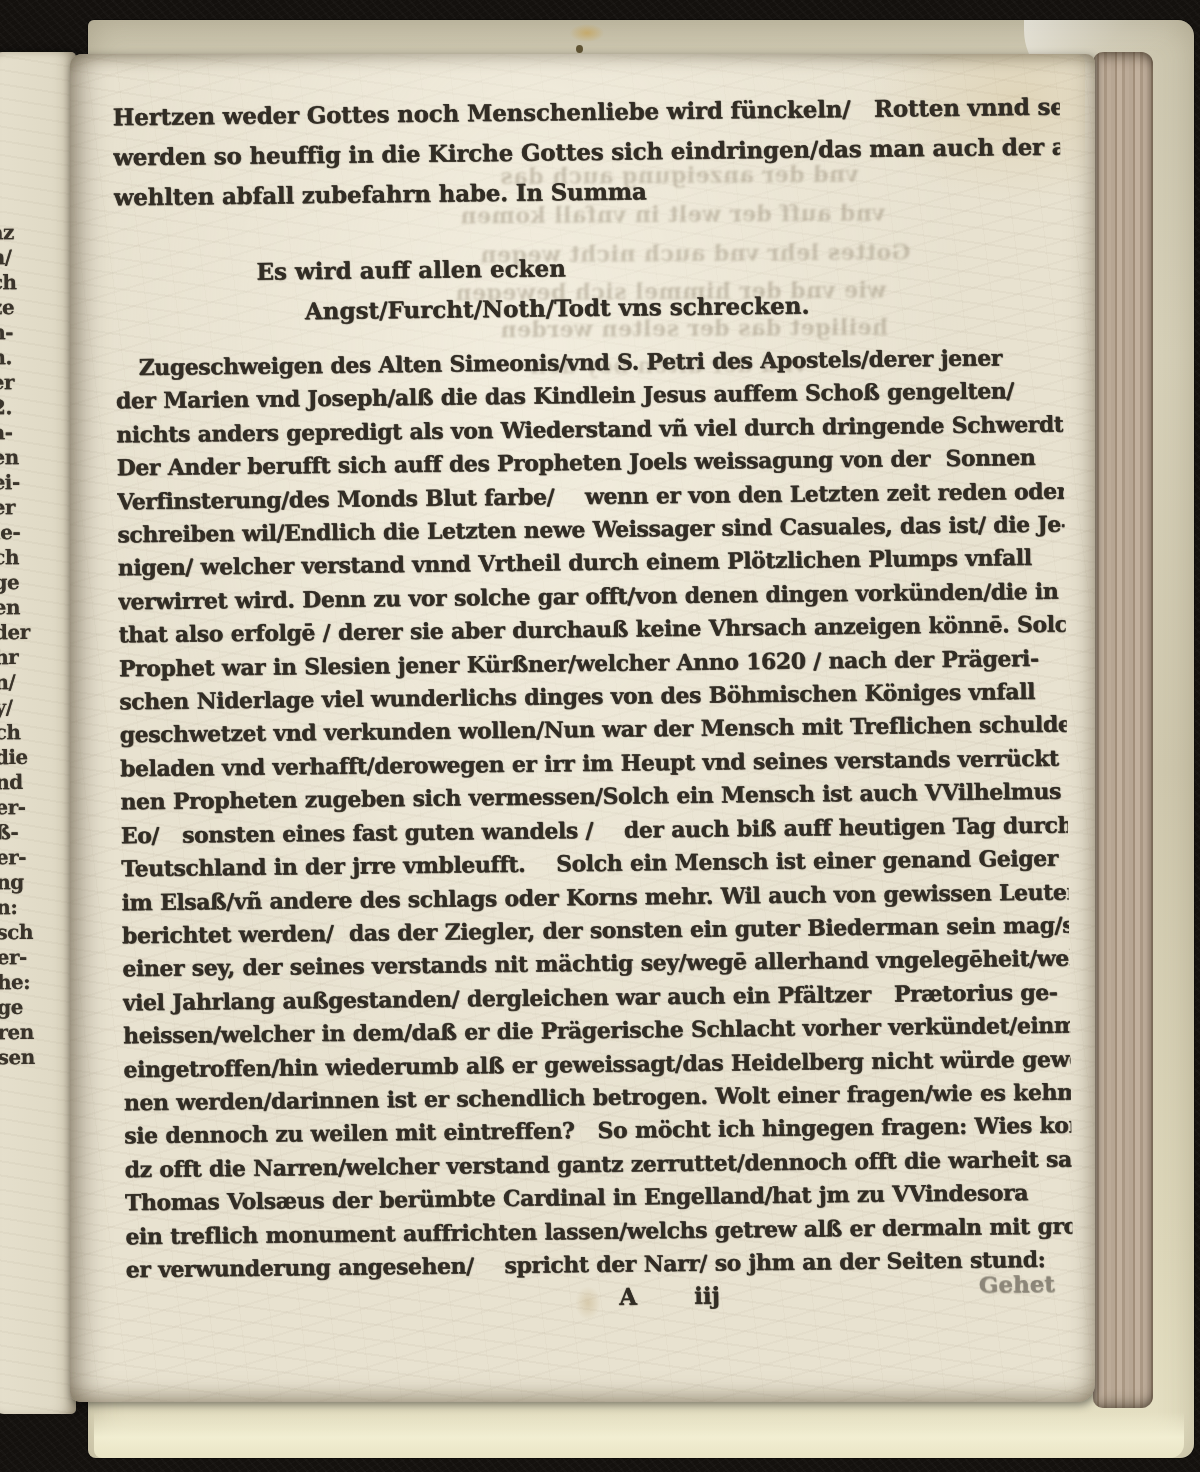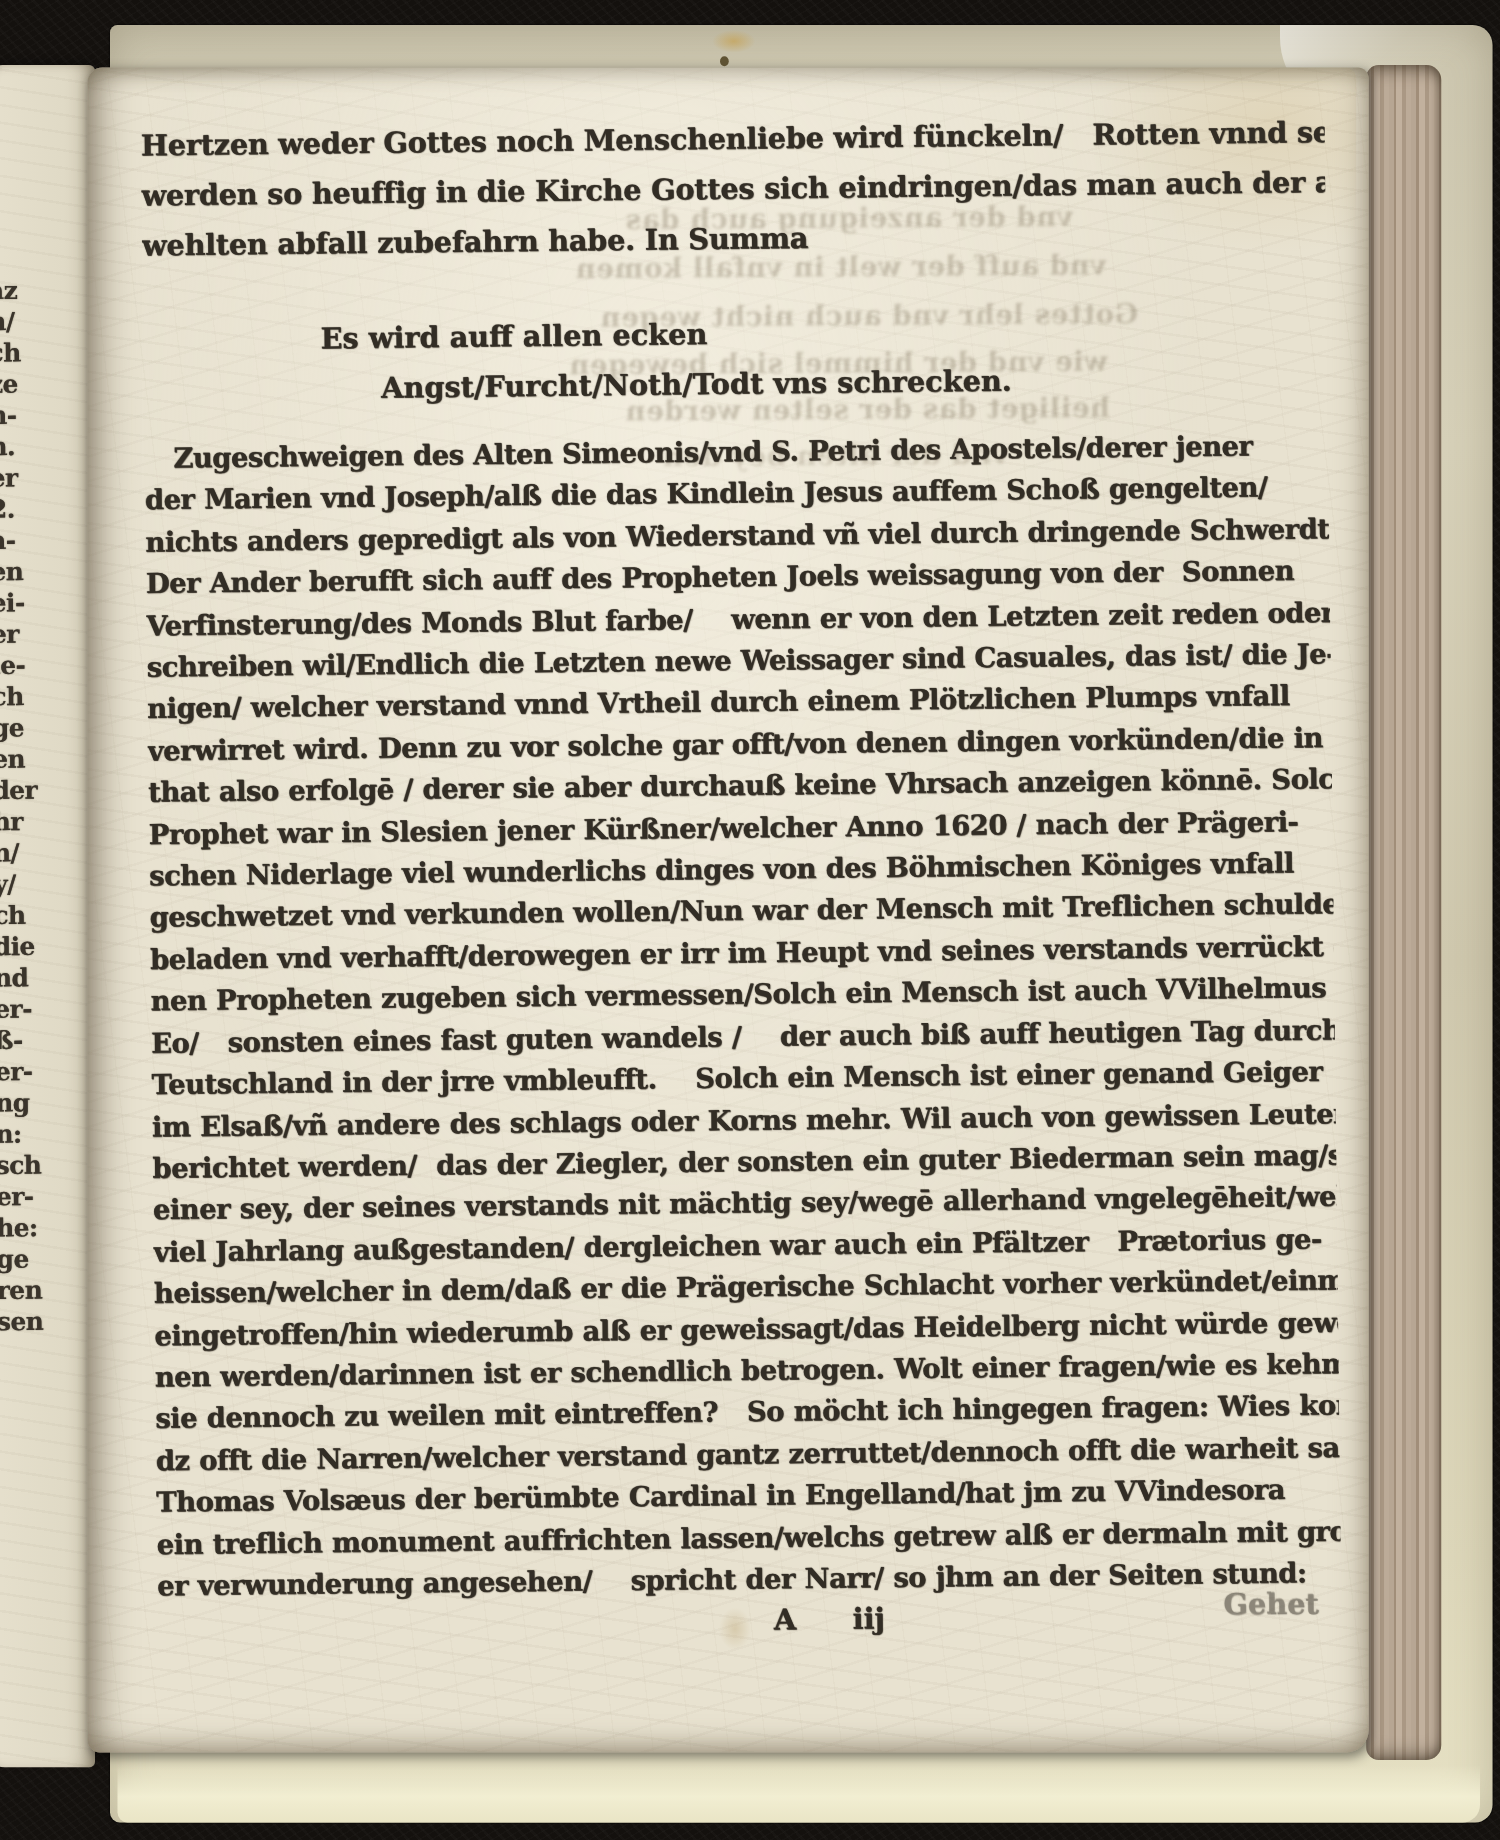--- a/index.html
+++ b/index.html
@@ -120,21 +120,21 @@
   }
   .opening .line{white-space:pre;overflow:hidden;font-size:23px;line-height:40px;letter-spacing:-0.2px;}
   .verse{margin-top:36px;font-size:23px;line-height:40px;}
   .verse .line{white-space:pre;}
   .verse .line:nth-child(1){margin-left:142px;}
   .verse .line:nth-child(2){margin-left:190px;}
   .bodytext{margin-top:18px;font-size:22px;line-height:33.4px;letter-spacing:-0.45px;word-spacing:0.5px;}
   .bodytext .line{white-space:pre;overflow:hidden;}
   .sigrow{position:relative;height:42px;font-size:23px;}
   .sig-a{position:absolute;left:493px;top:2px;}
-  .sig-iij{position:absolute;left:556px;top:2px;}
+  .sig-iij{position:absolute;left:568px;top:2px;}
   .catchword{position:absolute;right:18px;top:-6px;opacity:0.5;filter:blur(0.4px);}
 </style>
 </head>
 <body>
 
 <div class="vellum"></div>
 
 <div class="fore-edge"></div>
 
 <div class="prev-page">

